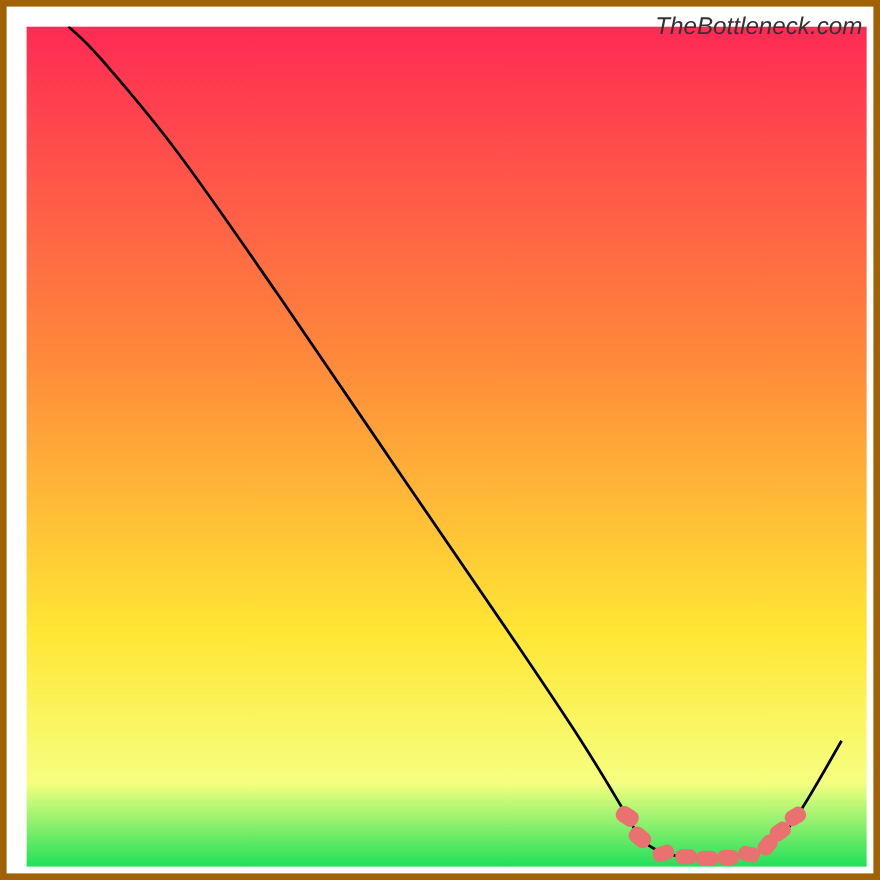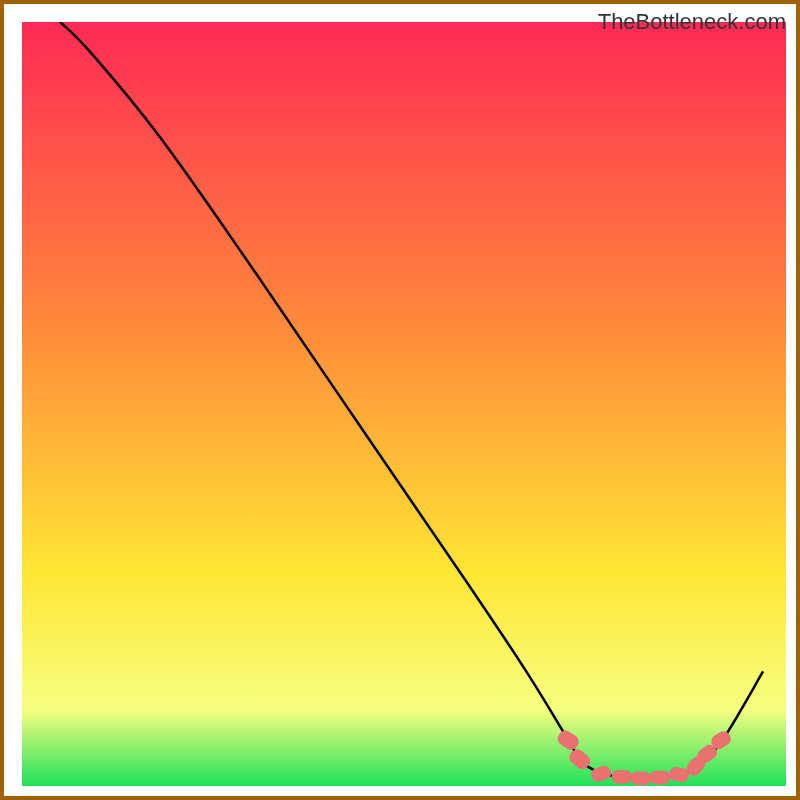--- a/index.html
+++ b/index.html
@@ -1,18 +1,18 @@
 <!DOCTYPE html>
 <html><head>
 <meta charset="utf-8">
 <style>
   * { margin: 0; padding: 0; box-sizing: border-box; }
   html, body { width: 800px; height: 800px; overflow: hidden; }
   body { font-family: Arial, sans-serif; position: relative; }
-  .frame { position: absolute; top: 0; left: 0; width: 800px; height: 800px; border: 4px solid #a16207; box-sizing: border-box; }
+  .frame { position: absolute; top: 0; left: 0; width: 800px; height: 800px; border: 6px solid #a16207; box-sizing: border-box; font-style: italic; }
   .attribution { position: absolute; top: 5px; right: 10px; font-size: 22px; color: #333; z-index: 10; }
   .plot-area { position: absolute; top: 18px; left: 18px; width: 764px; height: 764px; }
   .plot-area svg { display: block; }
 </style>
 </head>
 <body>
 
 <div class="frame">
   <div class="attribution">TheBottleneck.com</div>
   <div class="plot-area">

